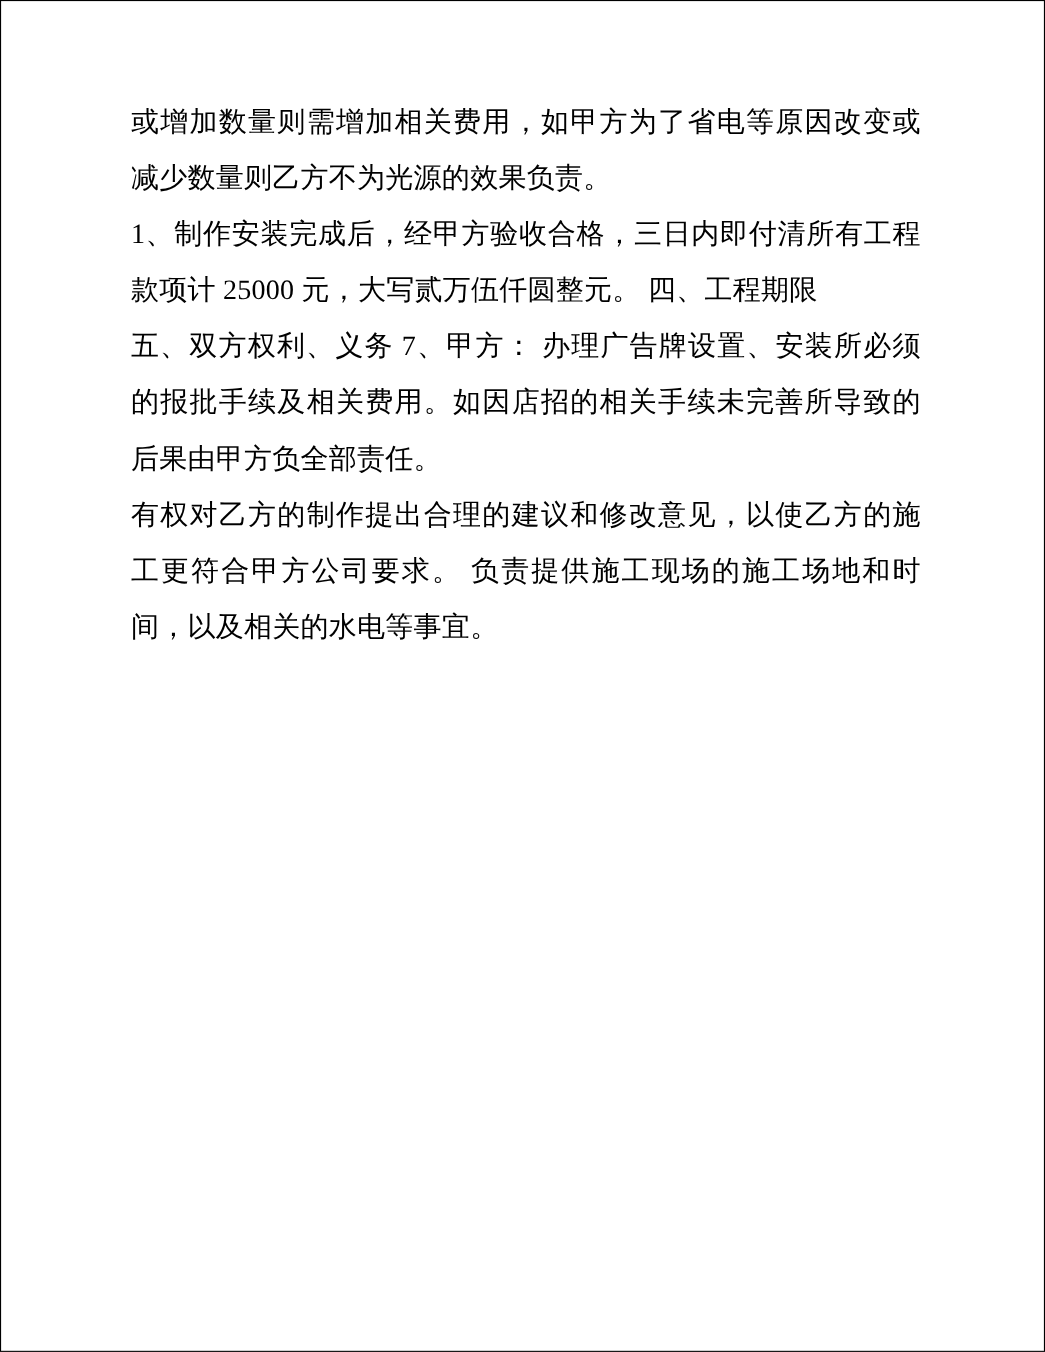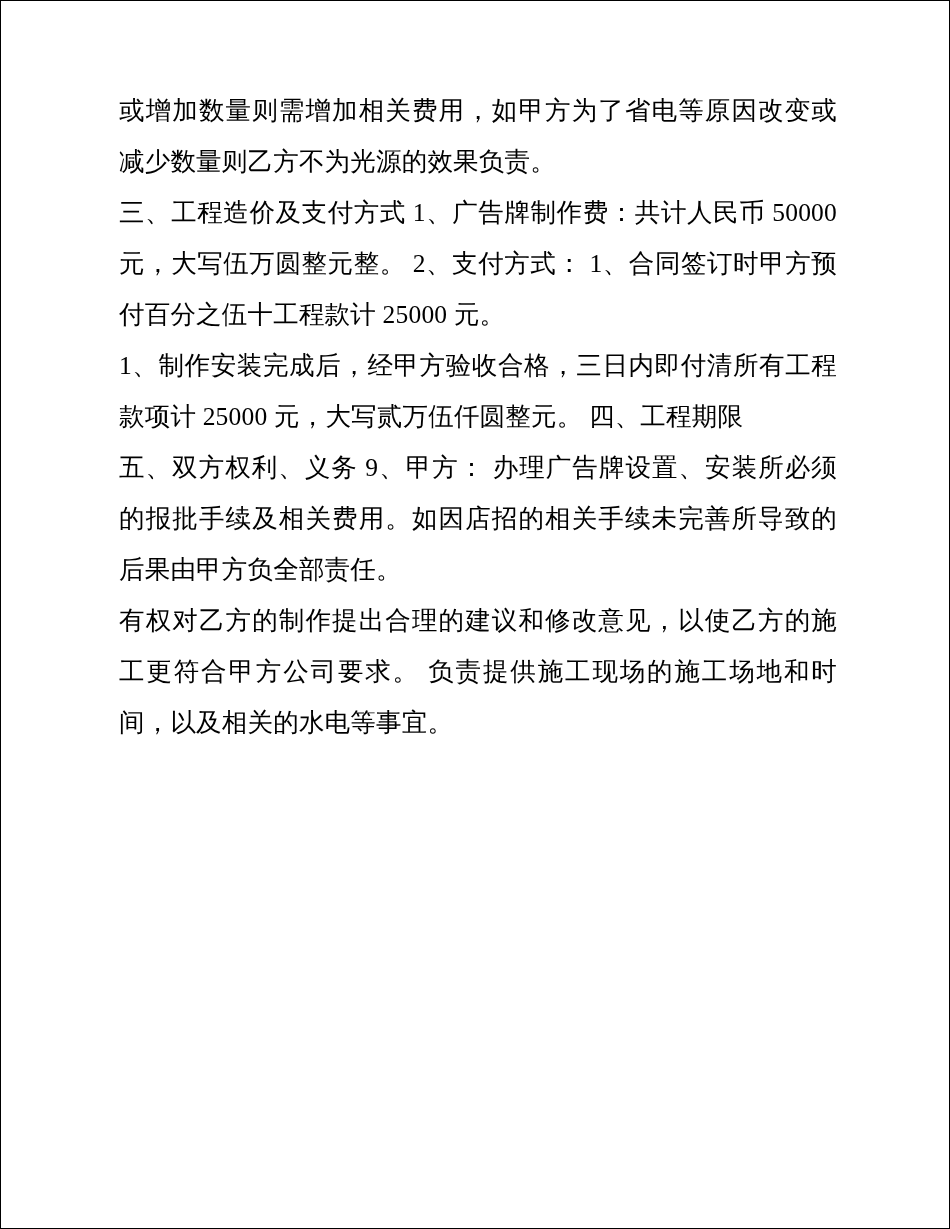--- a/index.html
+++ b/index.html
@@ -41,18 +41,17 @@
     white-space: pre-wrap;
     word-break: break-all;
   }
 </style>
 </head>
 <body>
 
 <div class="page">
   <div class="content">
     <p class="para">或增加数量则需增加相关费用，如甲方为了省电等原因改变或减少数量则乙方不为光源的效果负责。</p>
-    <p class="para">三、工程造价及支付方式 1、广告牌制作费：共计人民币 50000 元，大写伍万圆整元整。 2、支付方式： 1、合同签订时甲方预付百分之伍十工程款计 25000 元。</p>
     <p class="para">1、制作安装完成后，经甲方验收合格，三日内即付清所有工程款项计 25000 元，大写贰万伍仟圆整元。 四、工程期限</p>
-    <p class="para">五、双方权利、义务 9、甲方： 办理广告牌设置、安装所必须的报批手续及相关费用。如因店招的相关手续未完善所导致的后果由甲方负全部责任。</p>
+    <p class="para">五、双方权利、义务 7、甲方： 办理广告牌设置、安装所必须的报批手续及相关费用。如因店招的相关手续未完善所导致的后果由甲方负全部责任。</p>
     <p class="para">有权对乙方的制作提出合理的建议和修改意见，以使乙方的施工更符合甲方公司要求。 负责提供施工现场的施工场地和时间，以及相关的水电等事宜。</p>
   </div>
 </div>
 
 </body></html>

